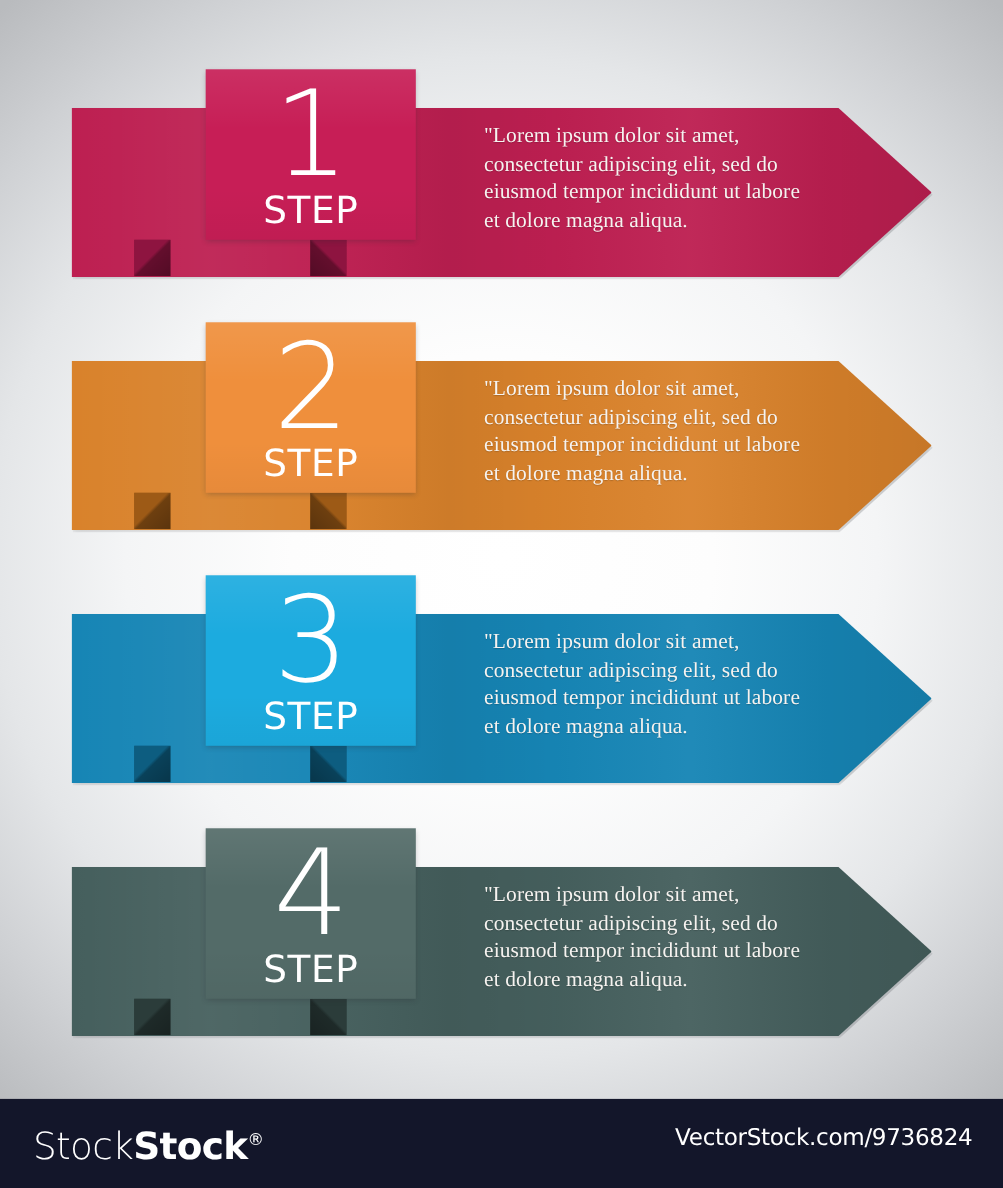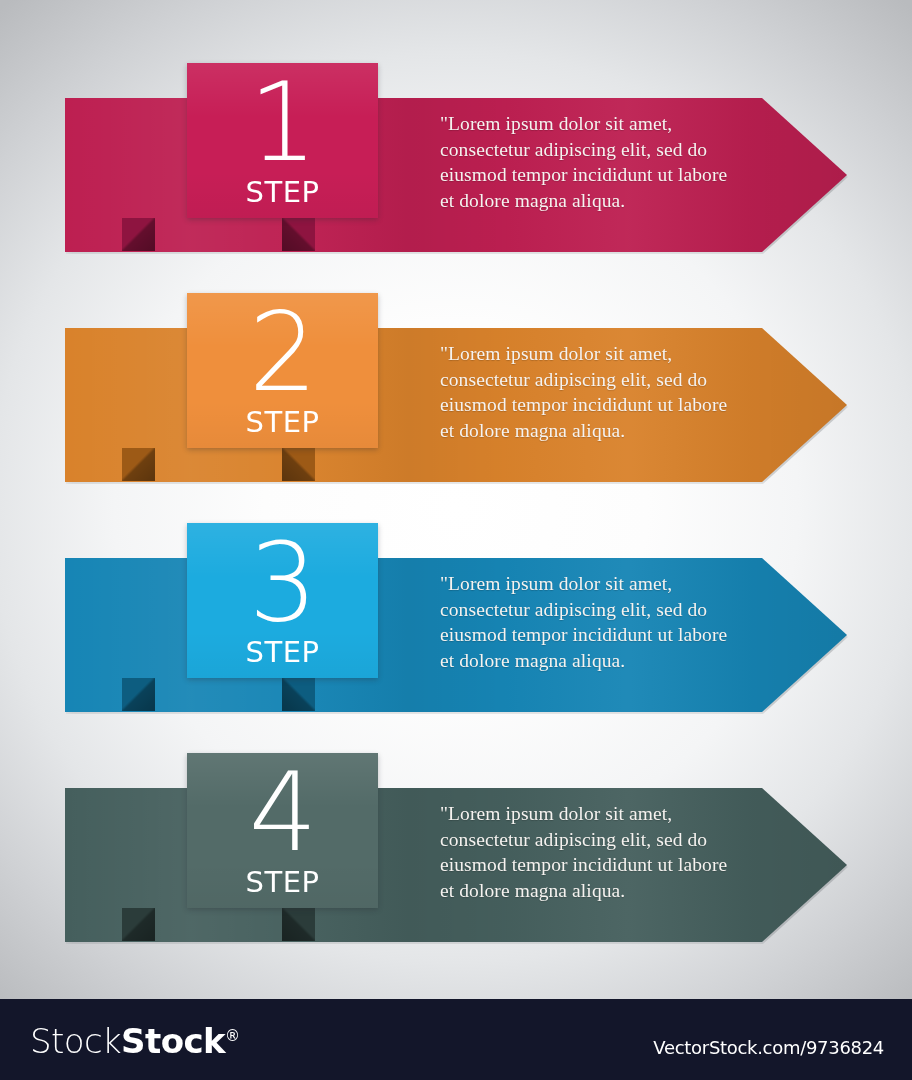--- a/index.html
+++ b/index.html
@@ -138,21 +138,21 @@
     line-height:112px;
     letter-spacing:-1px;
   }
   .card-label {
     position:absolute;
     left:0; right:0;
     bottom:9px;
     text-align:center;
     color:#ffffff;
     font-family:"DejaVu Sans", sans-serif;
-    font-size:29px;
+    font-size:34px;
     font-weight:400;
     letter-spacing:0.5px;
     line-height:34px;
   }
 
   
   #footer {
     position:absolute;
     left:0;
     top:999px;
@@ -170,24 +170,24 @@
     letter-spacing:-0.6px;
     line-height:40px;
     white-space:nowrap;
   }
   #footer .logo .thin   { font-weight:300; }
   #footer .logo .bold   { font-weight:700; }
   #footer .logo .reg    { font-size:15px; vertical-align:super; font-weight:400; }
   #footer .url {
     position:absolute;
     right:28px;
-    top:36px;
-    color:#ffffff;
-    font-family:"DejaVu Sans", sans-serif;
-    font-size:18px;
+    top:22px;
+    color:#ffffff;
+    font-family:"DejaVu Sans", sans-serif;
+    font-size:21px;
     letter-spacing:-0.3px;
     line-height:26px;
     white-space:nowrap;
   }
 </style>
 </head>
 <body>
 
 <div id="canvas">
 

